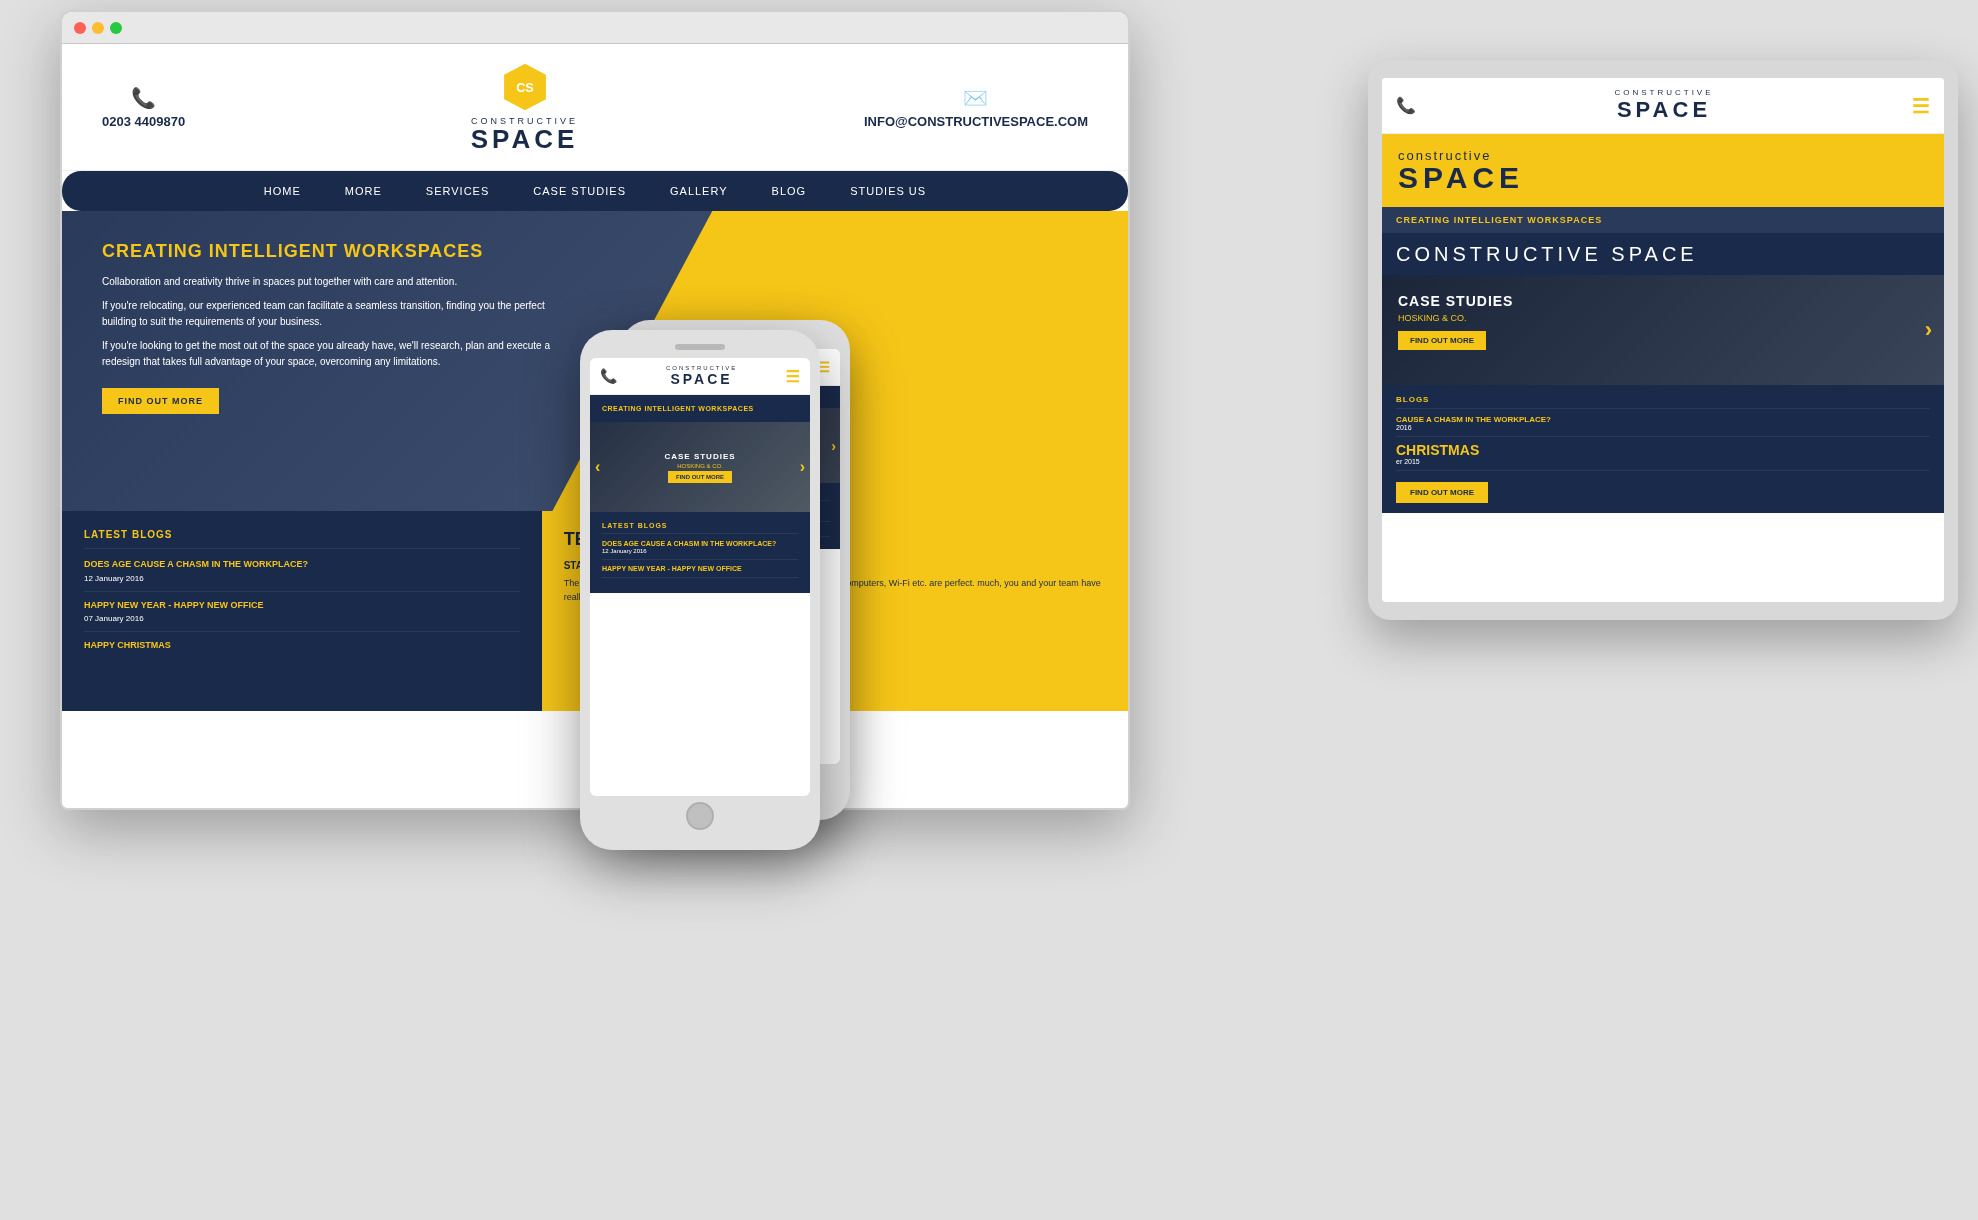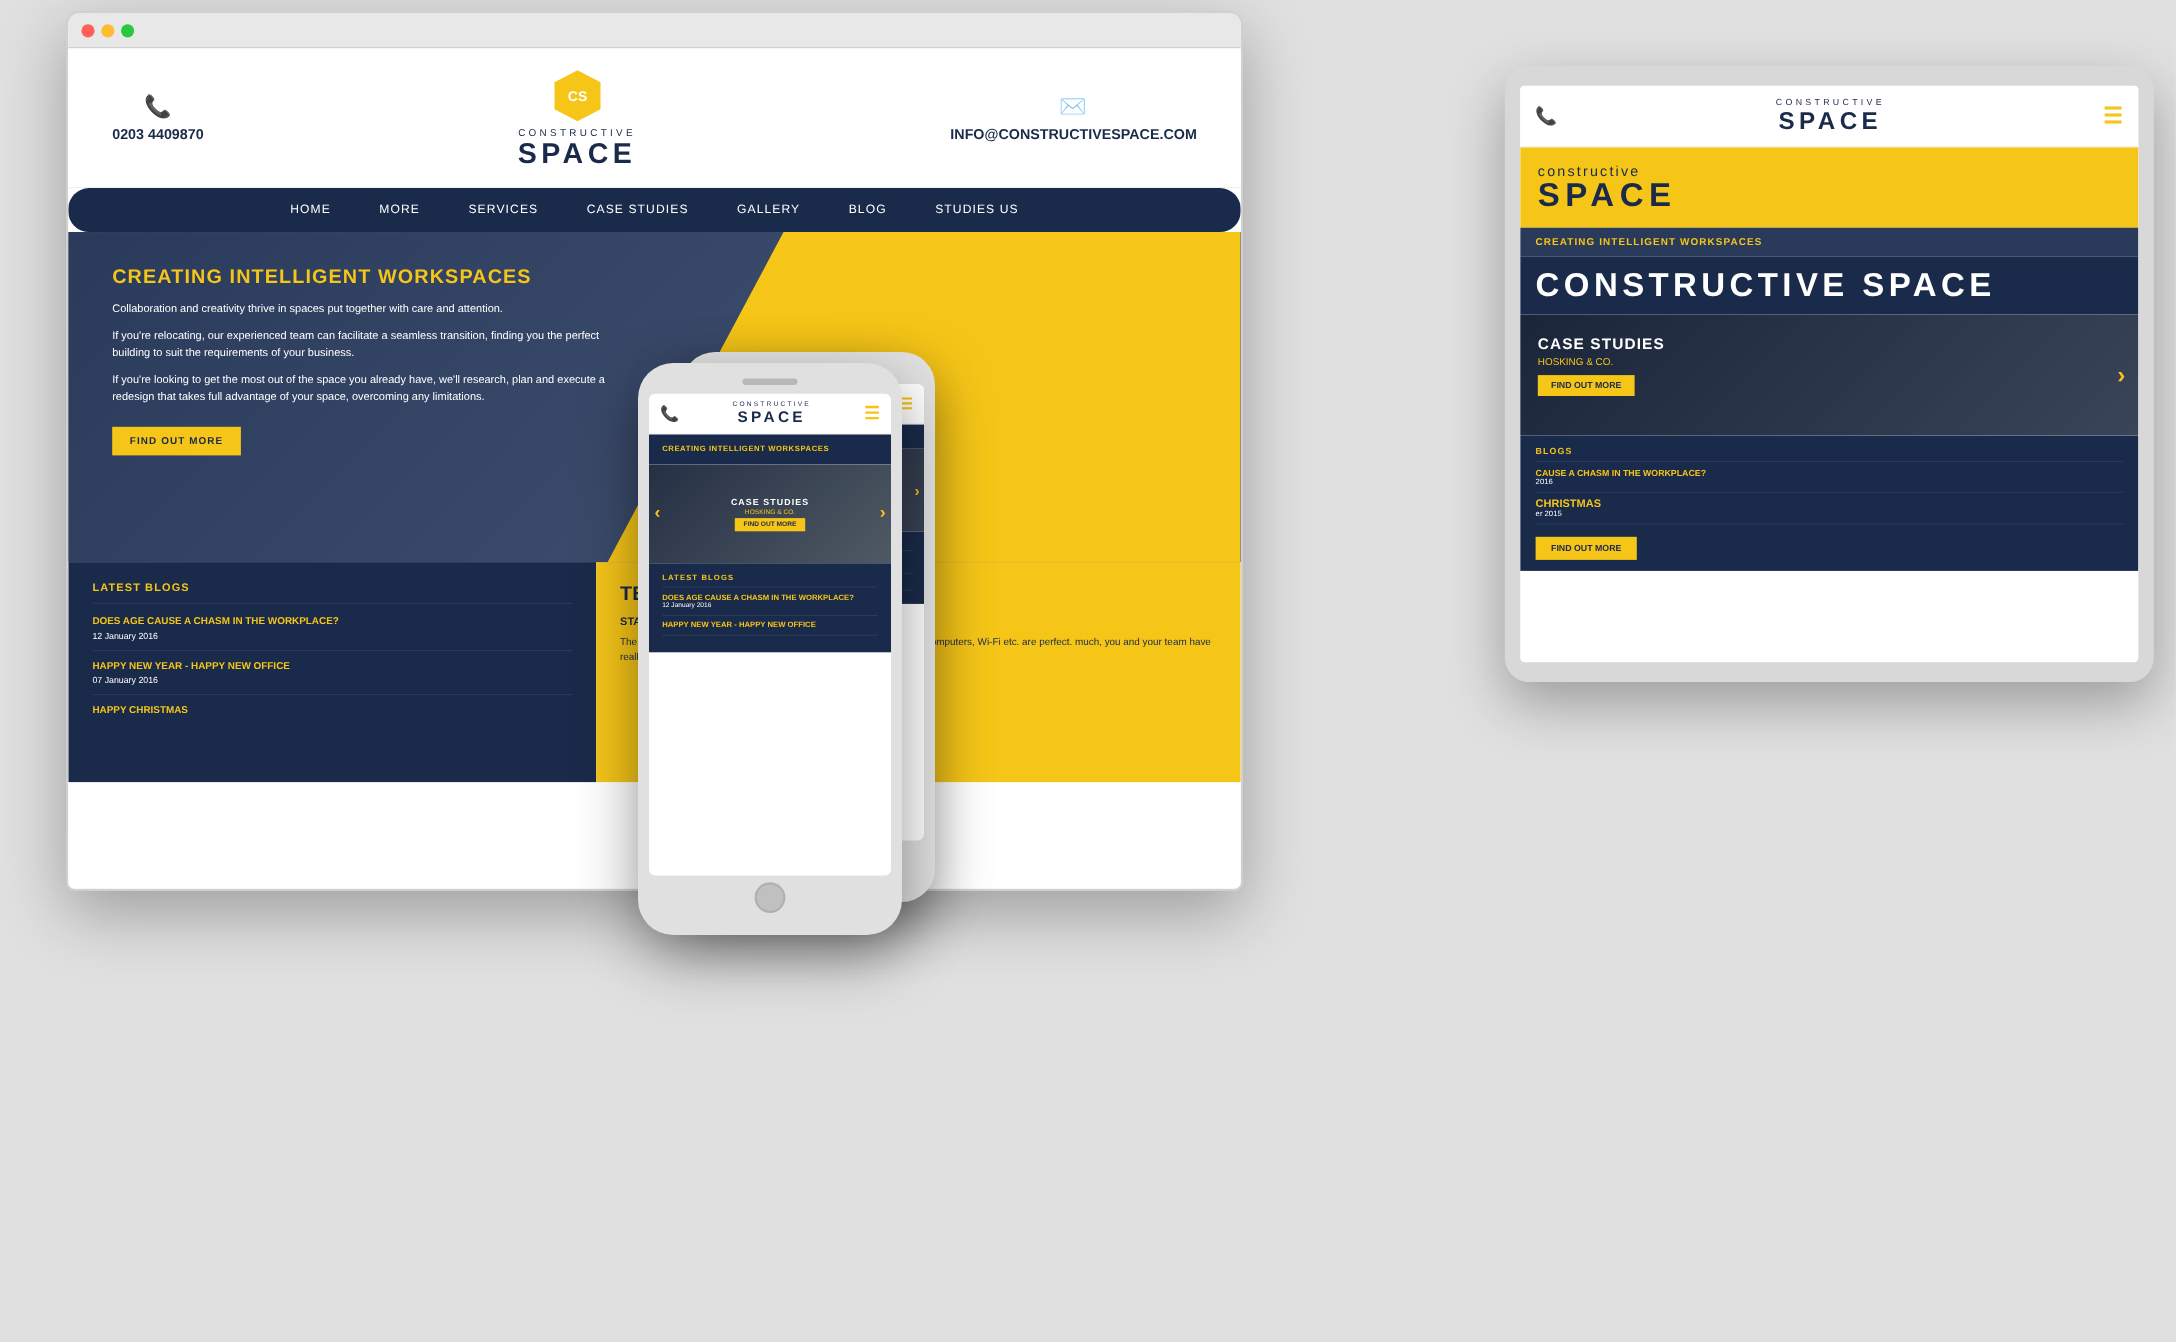--- a/index.html
+++ b/index.html
@@ -515,40 +515,40 @@
         <div style="background:#f5c518;padding:14px 16px;">
           <div style="font-size:13px;color:#1a2a4a;letter-spacing:2px;">constructive</div>
           <div style="font-size:30px;font-weight:900;color:#1a2a4a;letter-spacing:5px;line-height:1;">SPACE</div>
         </div>
 
         <div style="background:#2a3a5a;padding:8px 14px;">
           <div style="color:#f5c518;font-size:9px;font-weight:bold;letter-spacing:1px;">CREATING INTELLIGENT WORKSPACES</div>
         </div>
 
         <div style="background:#1a2a4a;padding:10px 14px;">
-          <div style="color:white;font-size:30px;font-weight:700;letter-spacing:4px;line-height:1.1;">CONSTRUCTIVE SPACE</div>
+          <div style="color:white;font-size:20px;font-weight:400;letter-spacing:4px;line-height:1.1;">CONSTRUCTIVE SPACE</div>
         </div>
 
         <div style="position:relative;height:110px;background:linear-gradient(135deg,#2a3a5a,#5a6a8a);overflow:hidden;">
           <div style="position:absolute;inset:0;background:rgba(0,0,0,0.35);padding:18px 16px;">
             <div style="color:white;font-size:14px;font-weight:bold;letter-spacing:1px;margin-bottom:4px;">CASE STUDIES</div>
             <div style="color:#f5c518;font-size:9px;margin-bottom:6px;">HOSKING &amp; CO.</div>
             <div style="background:#f5c518;color:#1a2a4a;font-size:8px;font-weight:bold;padding:5px 12px;display:inline-block;cursor:pointer;">FIND OUT MORE</div>
           </div>
           <div style="position:absolute;right:12px;top:50%;transform:translateY(-50%);color:#f5c518;font-size:22px;font-weight:bold;">›</div>
         </div>
 
         <div style="background:#1a2a4a;padding:10px 14px;">
           <div style="color:#f5c518;font-size:8px;font-weight:bold;letter-spacing:1px;margin-bottom:6px;padding-bottom:4px;border-bottom:1px solid #2a3a5a;">BLOGS</div>
           <div style="margin-bottom:5px;padding-bottom:5px;border-bottom:1px solid #2a3a5a;">
             <div style="color:#f5c518;font-size:8px;font-weight:bold;">CAUSE A CHASM IN THE WORKPLACE?</div>
             <div style="color:white;font-size:7px;">2016</div>
           </div>
           <div style="margin-bottom:5px;padding-bottom:5px;border-bottom:1px solid #2a3a5a;">
-            <div style="color:#f5c518;font-size:10px;font-weight:bold;">CHRISTMAS</div>
+            <div style="color:#f5c518;font-size:14px;font-weight:bold;">CHRISTMAS</div>
             <div style="color:white;font-size:7px;">er 2015</div>
           </div>
           <div style="background:#f5c518;color:#1a2a4a;font-size:8px;font-weight:bold;padding:6px 14px;display:inline-block;margin-top:6px;cursor:pointer;">FIND OUT MORE</div>
         </div>
 
       </div>
     </div>
   </div>
 
   <div style="position:absolute;top:330px;left:580px;width:240px;height:520px;">

